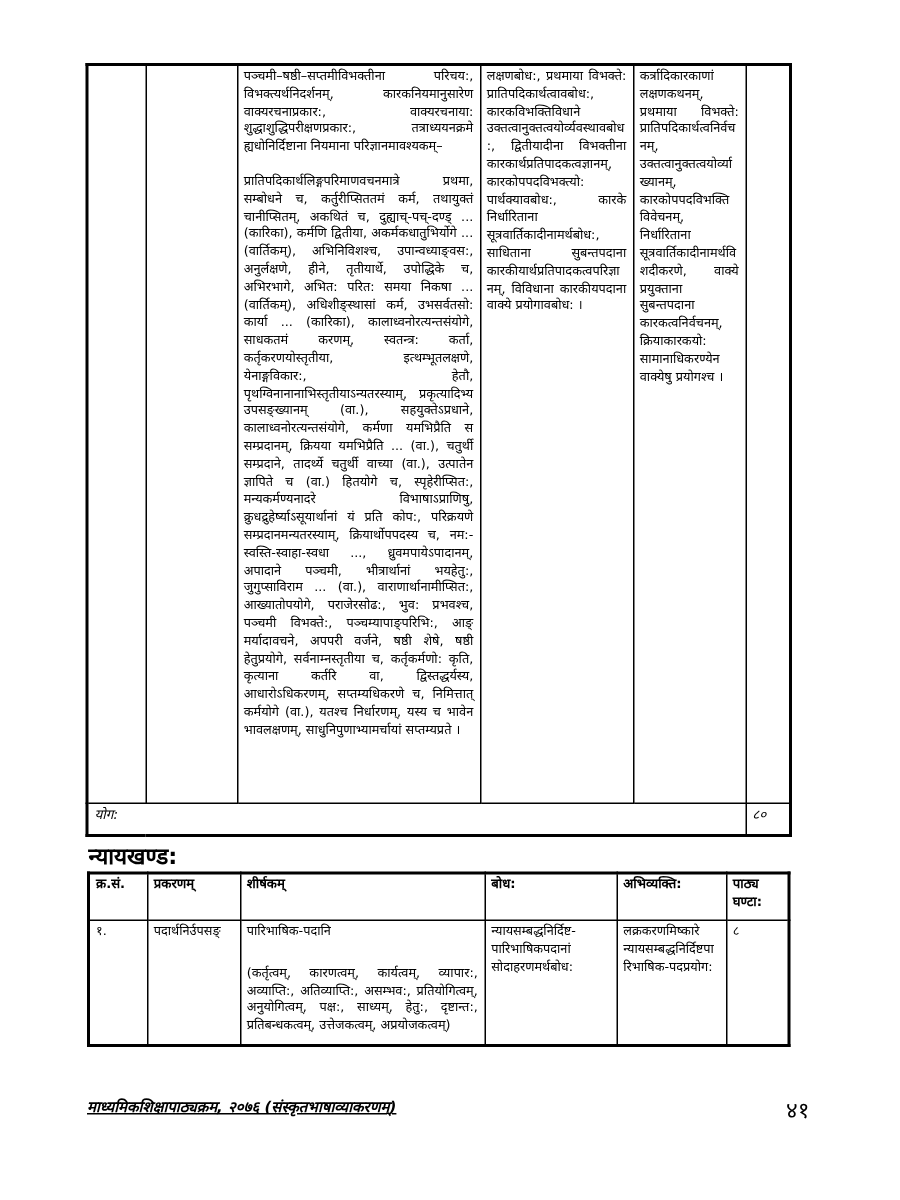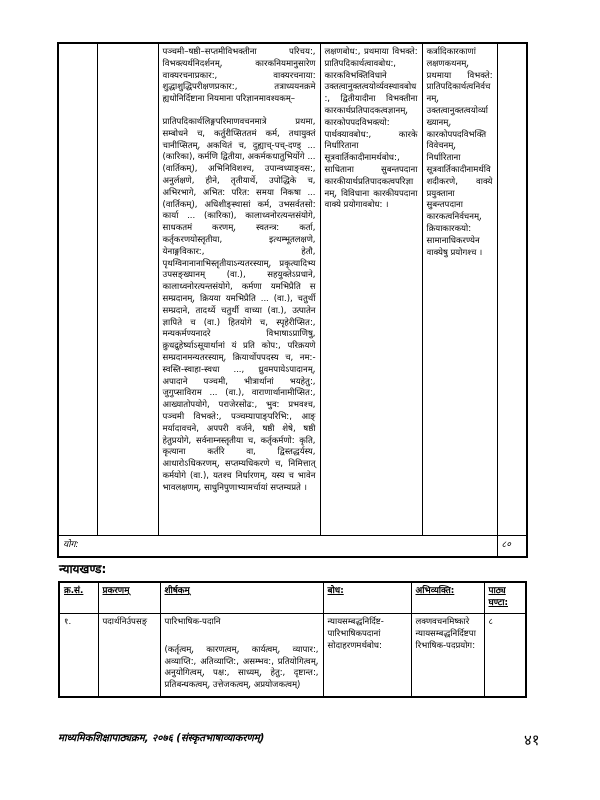--- a/index.html
+++ b/index.html
@@ -9,25 +9,25 @@
   .tbl{position:absolute;border:2px solid #000;background:#fff;}
   .tbl td,.tbl th{border:1px solid #000;vertical-align:top;padding:2px 4px;
         font-size:8.5px;line-height:11.8px;font-weight:normal;text-align:left;
         overflow:hidden;word-break:break-word;}
   .t1{left:57px;top:42px;width:470px;}
   .t1 .main-row td{height:487px;}
   .t1 .total-row td{height:16px;font-size:9px;line-height:12px;font-style:italic;}
   .just{text-align:justify;}
   .para-gap{margin-bottom:11px;}
   .t2{left:58px;top:581px;width:468px;}
-  .t2 th{font-weight:bold;font-size:8.8px;line-height:11.5px;height:26px;text-decoration:underline;}
+  .t2 th{font-weight:bold;font-size:8.8px;line-height:11.5px;height:26px;}
   .t2 .data-row td{height:78px;}
   .terms{margin-top:16px;}
-  .section-heading{position:absolute;left:59px;top:560px;font-size:12px;font-weight:bold;}
-  .footer-title{position:absolute;left:58px;top:730px;font-size:10px;font-weight:bold;font-style:italic;}
+  .section-heading{position:absolute;left:59px;top:560px;font-size:15px;font-weight:bold;}
+  .footer-title{position:absolute;left:58px;top:730px;font-size:10px;font-weight:bold;font-style:italic;text-decoration:underline;}
   .page-number{position:absolute;left:524px;top:729px;font-size:15px;}
 </style>
 </head>
 <body>
 
 <div class="page">
 
   <table class="tbl t1">
     <colgroup>
       <col style="width:39px">
@@ -81,21 +81,21 @@
       <th>पाठ्य घण्टा:</th>
     </tr>
     <tr class="data-row">
       <td>१.</td>
       <td>पदार्थनिर्उपसङ्</td>
       <td>
         <div>पारिभाषिक-पदानि</div>
         <div class="just terms">(कर्तृत्वम्, कारणत्वम्, कार्यत्वम्, व्यापार:, अव्याप्ति:, अतिव्याप्ति:, असम्भव:, प्रतियोगित्वम्, अनुयोगित्वम्, पक्ष:, साध्यम्, हेतु:, दृष्टान्त:, प्रतिबन्धकत्वम्, उत्तेजकत्वम्, अप्रयोजकत्वम्)</div>
       </td>
       <td>न्यायसम्बद्धनिर्दिष्ट- पारिभाषिकपदानां सोदाहरणमर्थबोध:</td>
-      <td>लक्णवचनमिष्कारे न्यायसम्बद्धनिर्दिष्टपारिभाषिक-पदप्रयोग:</td>
+      <td>लक्रकरणमिष्कारे न्यायसम्बद्धनिर्दिष्टपारिभाषिक-पदप्रयोग:</td>
       <td>८</td>
     </tr>
   </tbody>
     </table>
 
   <div class="footer-title">माध्यमिकशिक्षापाठ्यक्रम, २०७६ (संस्कृतभाषाव्याकरणम्)</div>
   <div class="page-number">४१</div>
 
 </div>
 

